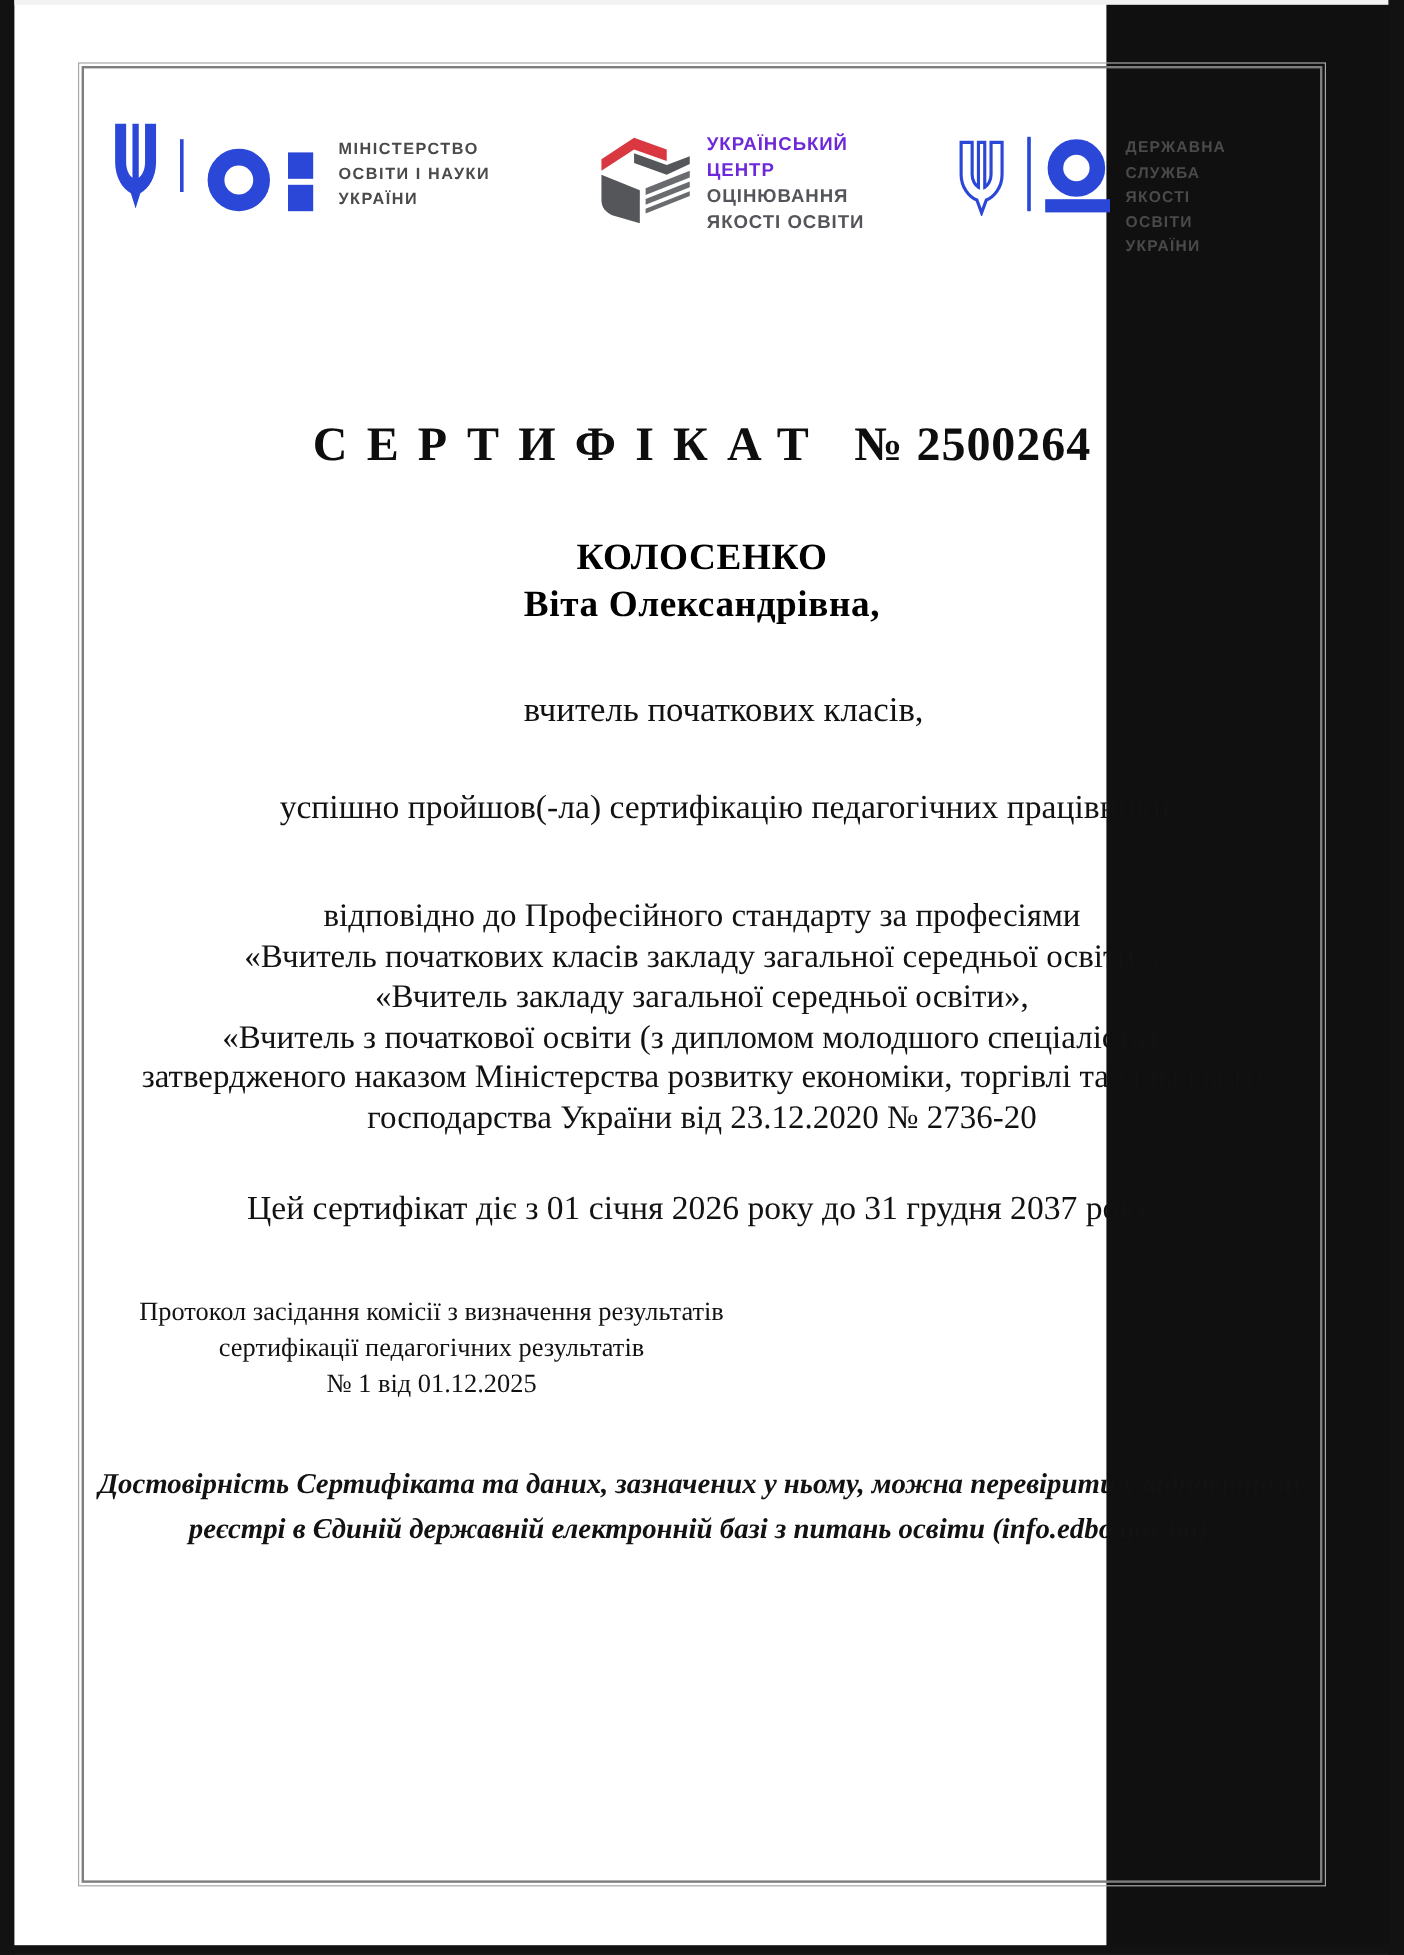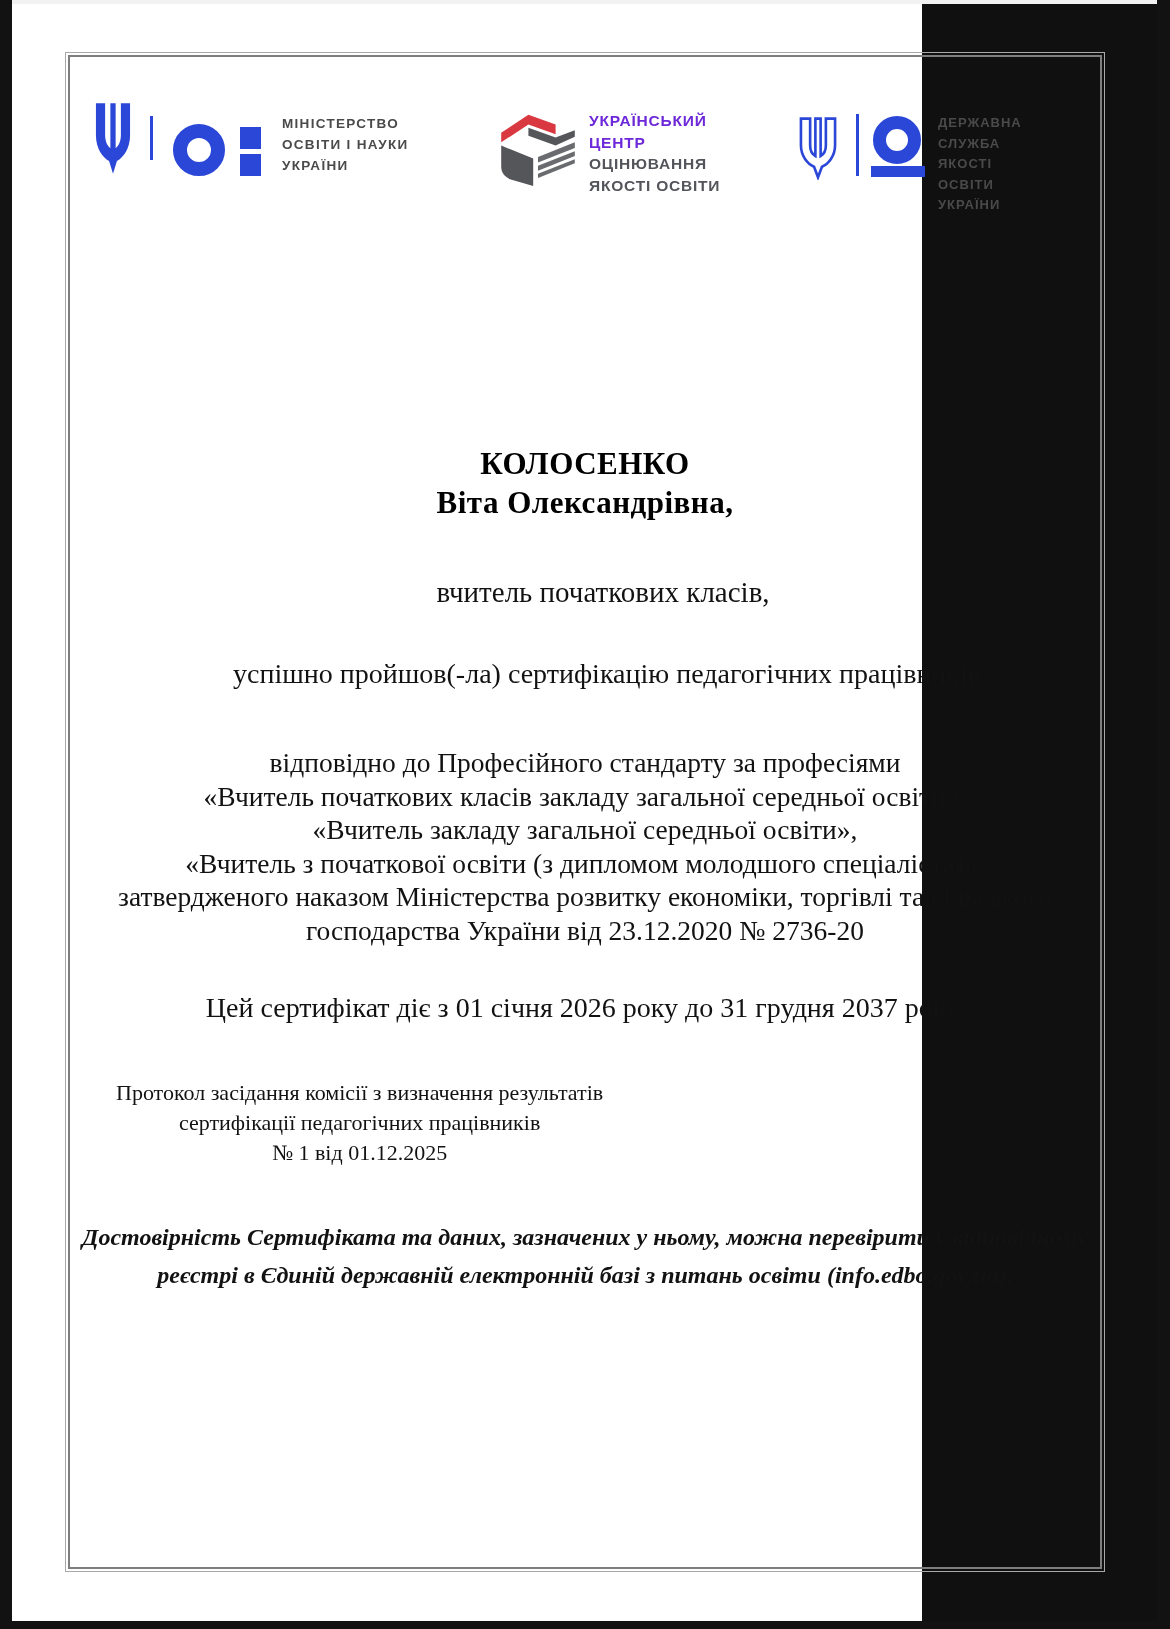--- a/index.html
+++ b/index.html
@@ -119,20 +119,23 @@
   <div class="abs sqe-sep"></div>
   <div class="abs sqe-ring"></div>
   <div class="abs sqe-bar"></div>
   <div class="abs sans sqe-text">
     <div>ДЕРЖАВНА</div>
     <div>СЛУЖБА</div>
     <div>ЯКОСТІ ОСВІТИ</div>
     <div>УКРАЇНИ</div>
   </div>
 
+  <h1 class="centerblock title" style="margin:0;">
+    <span class="spaced">СЕРТИФІКАТ</span><span class="num">№ 2500264</span>
+  </h1>
 
   <div class="centerblock name">
     <div>КОЛОСЕНКО</div>
     <div>Віта Олександрівна,</div>
   </div>
 
   <div class="centerblock profession">вчитель початкових класів,</div>
 
   <div class="centerblock statement">успішно пройшов(-ла) сертифікацію педагогічних працівників</div>
 
@@ -142,21 +145,21 @@
     <div>«Вчитель закладу загальної середньої освіти»,</div>
     <div>«Вчитель з початкової освіти (з дипломом молодшого спеціаліста)»,</div>
     <div>затвердженого наказом Міністерства розвитку економіки, торгівлі та сільського</div>
     <div>господарства України від 23.12.2020 № 2736-20</div>
   </div>
 
   <div class="centerblock validity">Цей сертифікат діє з 01 січня 2026 року до 31 грудня 2037 року.</div>
 
   <div class="protocol">
     <div>Протокол засідання комісії з визначення результатів</div>
-    <div>сертифікації педагогічних працівників</div>
+    <div>сертифікації педагогічних результатів</div>
     <div>№ 1 від 01.12.2025</div>
   </div>
 
   <div class="centerblock footer">
     <div>Достовірність Сертифіката та даних, зазначених у ньому, можна перевірити у відповідному</div>
     <div>реєстрі в Єдиній державній електронній базі з питань освіти (info.edbo.gov.ua).</div>
   </div>
 </div>
 
 </body></html>

